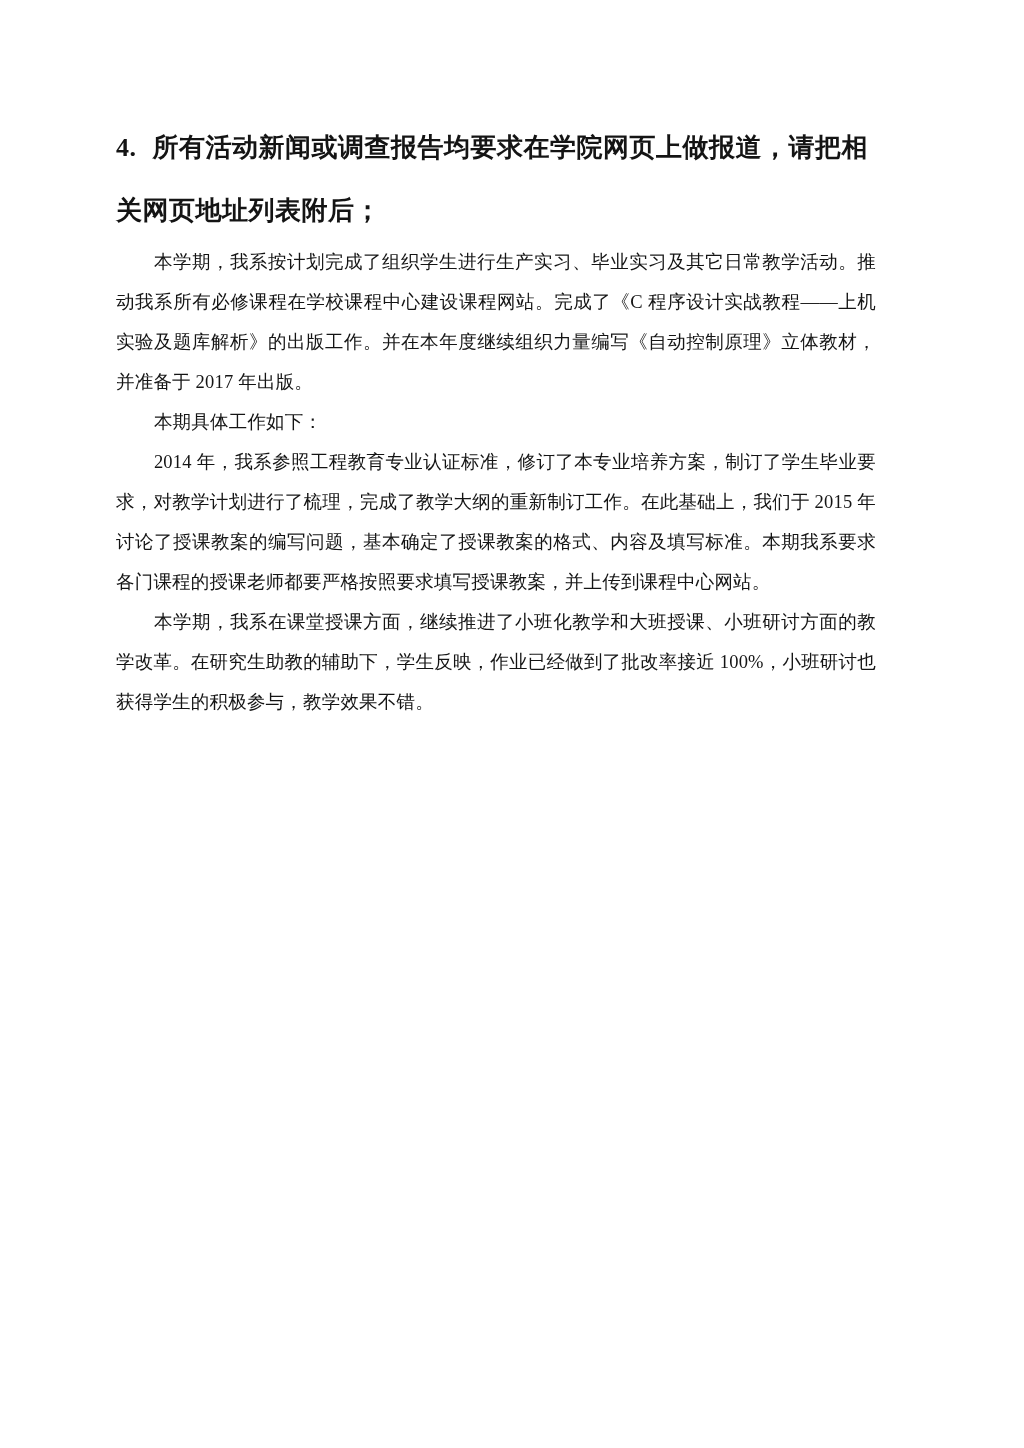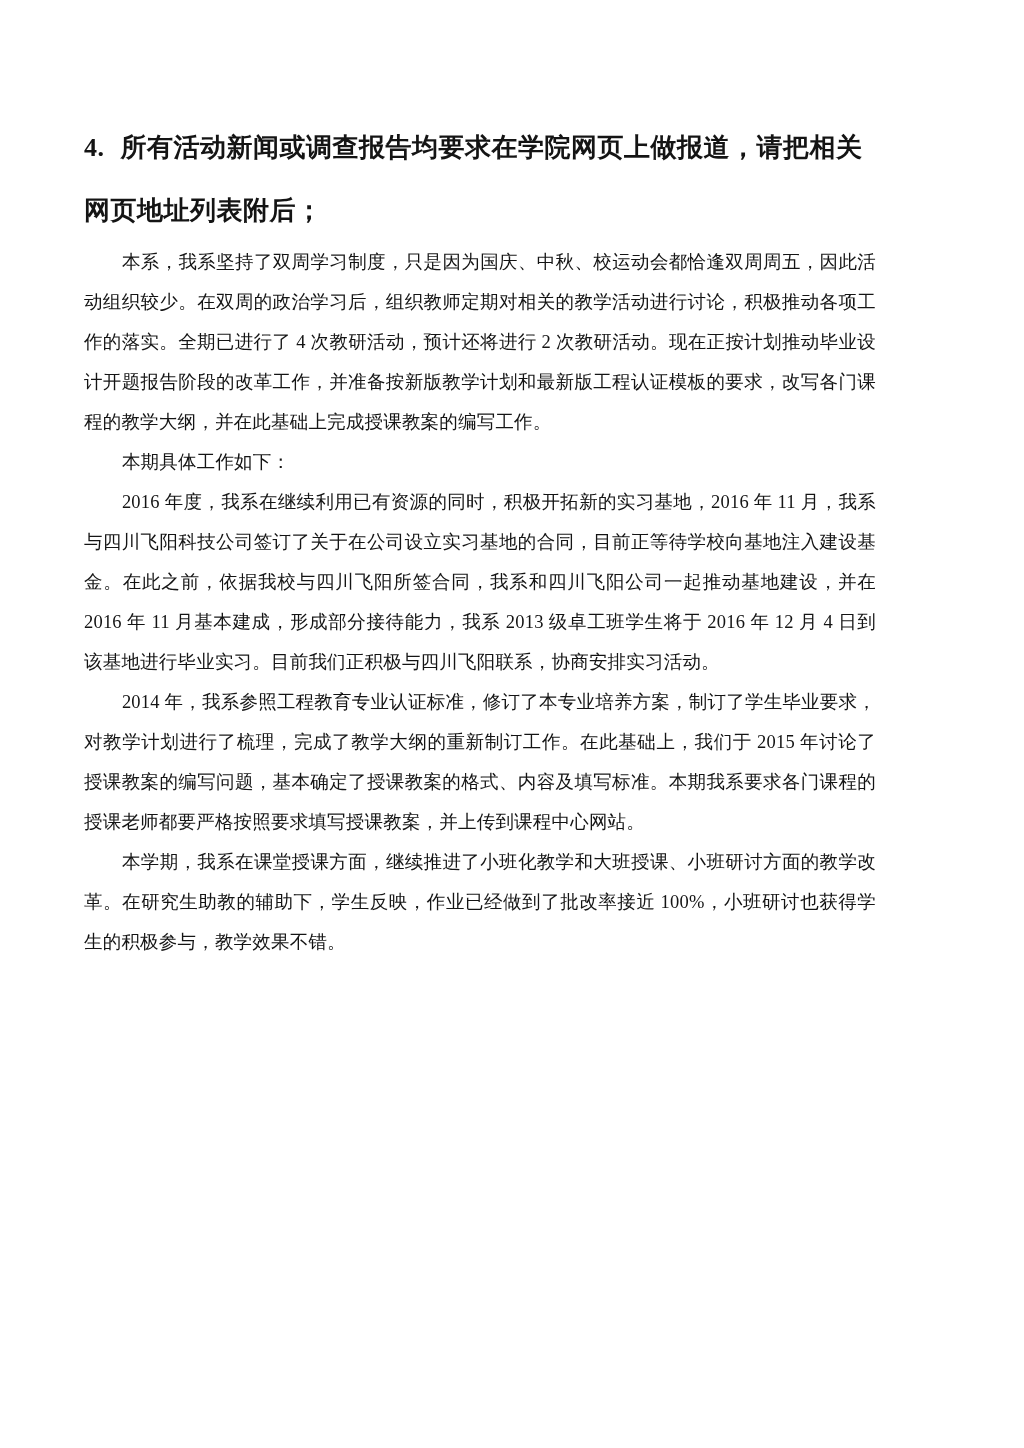--- a/index.html
+++ b/index.html
@@ -6,21 +6,21 @@
     margin: 0;
     padding: 0;
     background: #ffffff;
   }
   .page {
     position: relative;
     width: 1024px;
     height: 1448px;
     background: #ffffff;
     box-sizing: border-box;
-    padding: 116px 148px 40px 84px;
+    padding: 116px 148px 40px 116px;
     font-family: "Liberation Serif", "DejaVu Serif", serif;
     color: #141414;
     overflow: hidden;
   }
   .heading {
     font-size: 26px;
     font-weight: bold;
     line-height: 63px;
     letter-spacing: 0.5px;
     margin: 0;
@@ -43,19 +43,18 @@
   }
 </style>
 </head>
 <body>
 
 <div class="page">
 
   <h2 class="heading"><span class="h-num">4.</span><span>所有活动新闻或调查报告均要求在学院网页上做报道，请把相关网页地址列表附后；</span></h2>
 
 
-  <p class="body-p">本系，我系坚持了双周学习制度，只是因为国庆、中秋、校运动会都恰逢双周周五，因此活动组织较少。在双周的政治学习后，组织教师定期对相关的教学活动进行讨论，积极推动各项工作的落实。全期已进行了 4 次教研活动，预计还将进行 2 次教研活动。现在正按计划推动毕业设计开题报告阶段的改革工作，并准备按新版教学计划和最新版工程认证模板的要求，改写各门课程的教学大纲，并在此基础上完成授课教案的编写工作。</p>
+  <p class="body-p">本学期，我系按计划完成了组织学生进行生产实习、毕业实习及其它日常教学活动。推动我系所有必修课程在学校课程中心建设课程网站。完成了《C 程序设计实战教程——上机实验及题库解析》的出版工作。并在本年度继续组织力量编写《自动控制原理》立体教材，并准备于 2017 年出版。</p>
   <p class="body-p">本期具体工作如下：</p>
-  <p class="body-p">2016 年度，我系在继续利用已有资源的同时，积极开拓新的实习基地，2016 年 11 月，我系与四川飞阳科技公司签订了关于在公司设立实习基地的合同，目前正等待学校向基地注入建设基金。在此之前，依据我校与四川飞阳所签合同，我系和四川飞阳公司一起推动基地建设，并在 2016 年 11 月基本建成，形成部分接待能力，我系 2013 级卓工班学生将于 2016 年 12 月 4 日到该基地进行毕业实习。目前我们正积极与四川飞阳联系，协商安排实习活动。</p>
   <p class="body-p">2014 年，我系参照工程教育专业认证标准，修订了本专业培养方案，制订了学生毕业要求，对教学计划进行了梳理，完成了教学大纲的重新制订工作。在此基础上，我们于 2015 年讨论了授课教案的编写问题，基本确定了授课教案的格式、内容及填写标准。本期我系要求各门课程的授课老师都要严格按照要求填写授课教案，并上传到课程中心网站。</p>
   <p class="body-p">本学期，我系在课堂授课方面，继续推进了小班化教学和大班授课、小班研讨方面的教学改革。在研究生助教的辅助下，学生反映，作业已经做到了批改率接近 100%，小班研讨也获得学生的积极参与，教学效果不错。</p>
 
 </div>
 
 </body></html>

